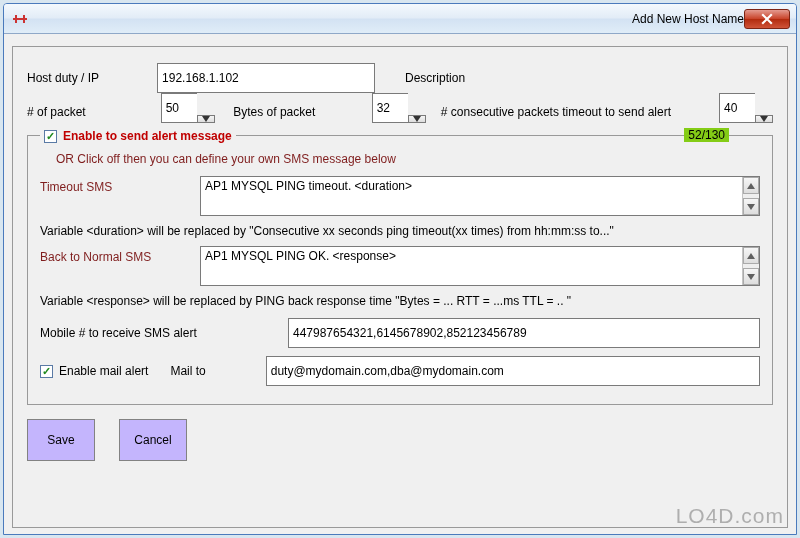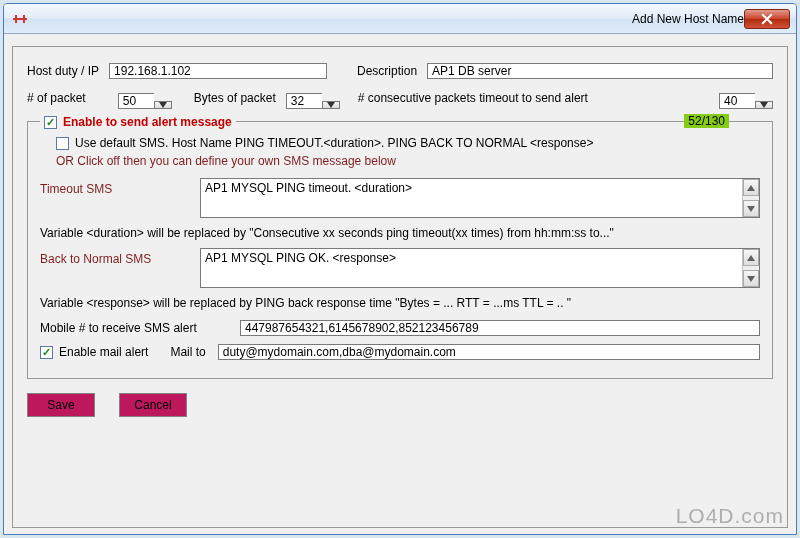--- a/index.html
+++ b/index.html
@@ -8,38 +8,38 @@
     .titlebar { height: 30px; background: linear-gradient(#f4f9fd, #e2ecf7 48%, #d3e2f3 52%, #e0edf8); display: flex; align-items: center; padding-left: 8px; border-bottom: 1px solid #8fa8c8; }
     .title-icon { width: 16px; height: 16px; margin-right: 6px; }
     .title-icon svg { display:block; }
     .title-text { font-size: 12px; color: #000; flex: 1; text-align: right; }
     .close-btn { width: 46px; height: 20px; margin-right: 6px; margin-top: 0; background: linear-gradient(#e49a8f, #c9452c 48%, #b22b0f 52%, #cf5338); border: 1px solid #7d2414; border-radius: 3px; display:flex; align-items:center; justify-content:center; }
     .close-btn svg { width: 12px; height: 12px; }
     .client { background: #f0f0f0; flex: 1; padding: 12px 8px 6px 8px; display: flex; flex-direction: column; }
     .inner-panel { border: 1px solid #999; background: #f0f0f0; flex: 1; padding: 16px 14px 10px 14px; position: relative; }
     .row { display: flex; align-items: center; margin-bottom: 8px; font-size: 12px; color: #000; }
     .lbl { white-space: nowrap; }
-    .txt { border: 1px solid #7a7a7a; background: #fff; height: 16px; font-size: 12px; padding: 1px 4px; }
+    .txt { border: 1px solid #7a7a7a; background: #fff; height: 30px; font-size: 12px; padding: 1px 4px; margin-left: 48px; }
     .dropdown { display: inline-flex; align-items: flex-end; height: 22px; }
     .dropdown .txt { width: 36px; border-right: none; text-align: left; }
     .dd-btn { width: 18px; border: 1px solid #7a7a7a; background: linear-gradient(#f5f5f5,#ddd); display:flex; align-items:center; justify-content:center; }
     .dd-btn svg { width:8px; height:6px; }
     fieldset.group { border: 1px solid #999; padding: 4px 12px 10px 12px; margin: 12px 0 0 0; position: relative; }
     fieldset.group > .legend-row { position: relative; top: -13px; height: 16px; display:flex; align-items:flex-end; }
     .chk { width: 13px; height: 13px; border: 1px solid #5a7aa5; background: #fff; display:inline-flex; align-items:center; justify-content:center; margin-right: 6px; flex: none; }
     .chk.checked::after { content: "✓"; color: #218a1e; font-size: 11px; font-weight: bold; line-height: 1; }
     .red-bold { color: #c00000; font-weight: bold; font-size: 12px; }
     .counter { position: absolute; right: 43px; top: -8px; font-size: 12px; background: #84cc16; padding: 0 4px; }
     .blue-txt { color: #7f1d1d; font-size: 12px; }
     .multiline { border: 1px solid #7a7a7a; background: #fff; height: 40px; display:flex; }
     .multiline .ta { flex:1; font-size:12px; padding:2px 4px; }
     .sb { width: 17px; border-left: 1px solid #c4c4c4; display:flex; flex-direction: column; }
     .sb .ar { flex: none; height: 17px; background: linear-gradient(#f6f6f6,#ddd); border:1px solid #aaa; display:flex; align-items:center; justify-content:center; }
     .sb .track { flex:1; background: #eee; }
-    .btn { height: 24px; min-width: 68px; border: 1px solid #828282; background: #be185d; font-size: 12px; text-align:center; padding: 2px 10px; display:inline-flex; align-items:center; justify-content:center; }
+    .btn { height: 24px; min-width: 68px; border: 1px solid #828282; background: #c4b5fd; font-size: 12px; text-align:center; padding: 20px 10px; display:inline-flex; align-items:center; justify-content:center; }
     .footer-logo { position: absolute; right: 16px; bottom: 10px; font-size: 21px; font-weight: 300; letter-spacing: 1px; color: rgba(120,120,120,0.55); }
   </style>
 </head>
 <body>
 
 <div class="window">
   <div class="titlebar">
     <span class="title-icon">
       <svg viewBox="0 0 16 16">
           <rect x="1" y="7" width="14" height="2" fill="#c33"></rect>
@@ -58,21 +58,20 @@
   <div class="client">
     <div class="inner-panel">
 
       <div class="row">
         <span class="lbl">Host duty / IP</span>
         <div style="width:10px"></div>
         <input class="txt" style="width: 218px;" value="192.168.1.102">
         <div style="width:30px"></div>
         <span class="lbl">Description</span>
         <div style="width:10px"></div>
-        <input class="txt" style="flex: 1 1 0%;" value="AP1 DB server">
       </div>
 
       <div class="row">
         <span class="lbl"># of packet</span>
         <div style="width:32px"></div>
         <div class="dropdown">
           <input class="txt" value="50" style="">
           <div class="dd-btn">
               <svg viewBox="0 0 8 6">
                 <path d="M0 0 L8 0 L4 6 Z" fill="#333"></path>
@@ -103,24 +102,20 @@
         </div>
       </div>
 
       <fieldset class="group">
         <span class="counter">52/130</span>
         <div class="legend-row" style="background:#f0f0f0; padding:0 4px; width: fit-content;">
           <span class="chk checked"></span>
           <span class="red-bold">Enable to send alert message</span>
         </div>
 
-        <div class="row" style="margin-left:16px; margin-top:-6px;">
-          <span class="chk"></span>
-          <span class="lbl">Use default SMS. Host Name PING TIMEOUT.&lt;duration&gt;. PING BACK TO NORMAL &lt;response&gt;</span>
-        </div>
         <div class="row" style="margin-left:16px; margin-top:-4px;">
           <span class="blue-txt">OR Click off then you can define your own SMS message below</span>
         </div>
 
         <div class="row" style="margin-top:10px; align-items: flex-start;">
           <span class="blue-txt" style="width:160px; padding-top:4px;">Timeout SMS</span>
           <div class="multiline" style="flex:1">
             <div class="ta">AP1 MYSQL PING timeout. &lt;duration&gt;</div>
             <div class="sb">
               <div class="ar">

